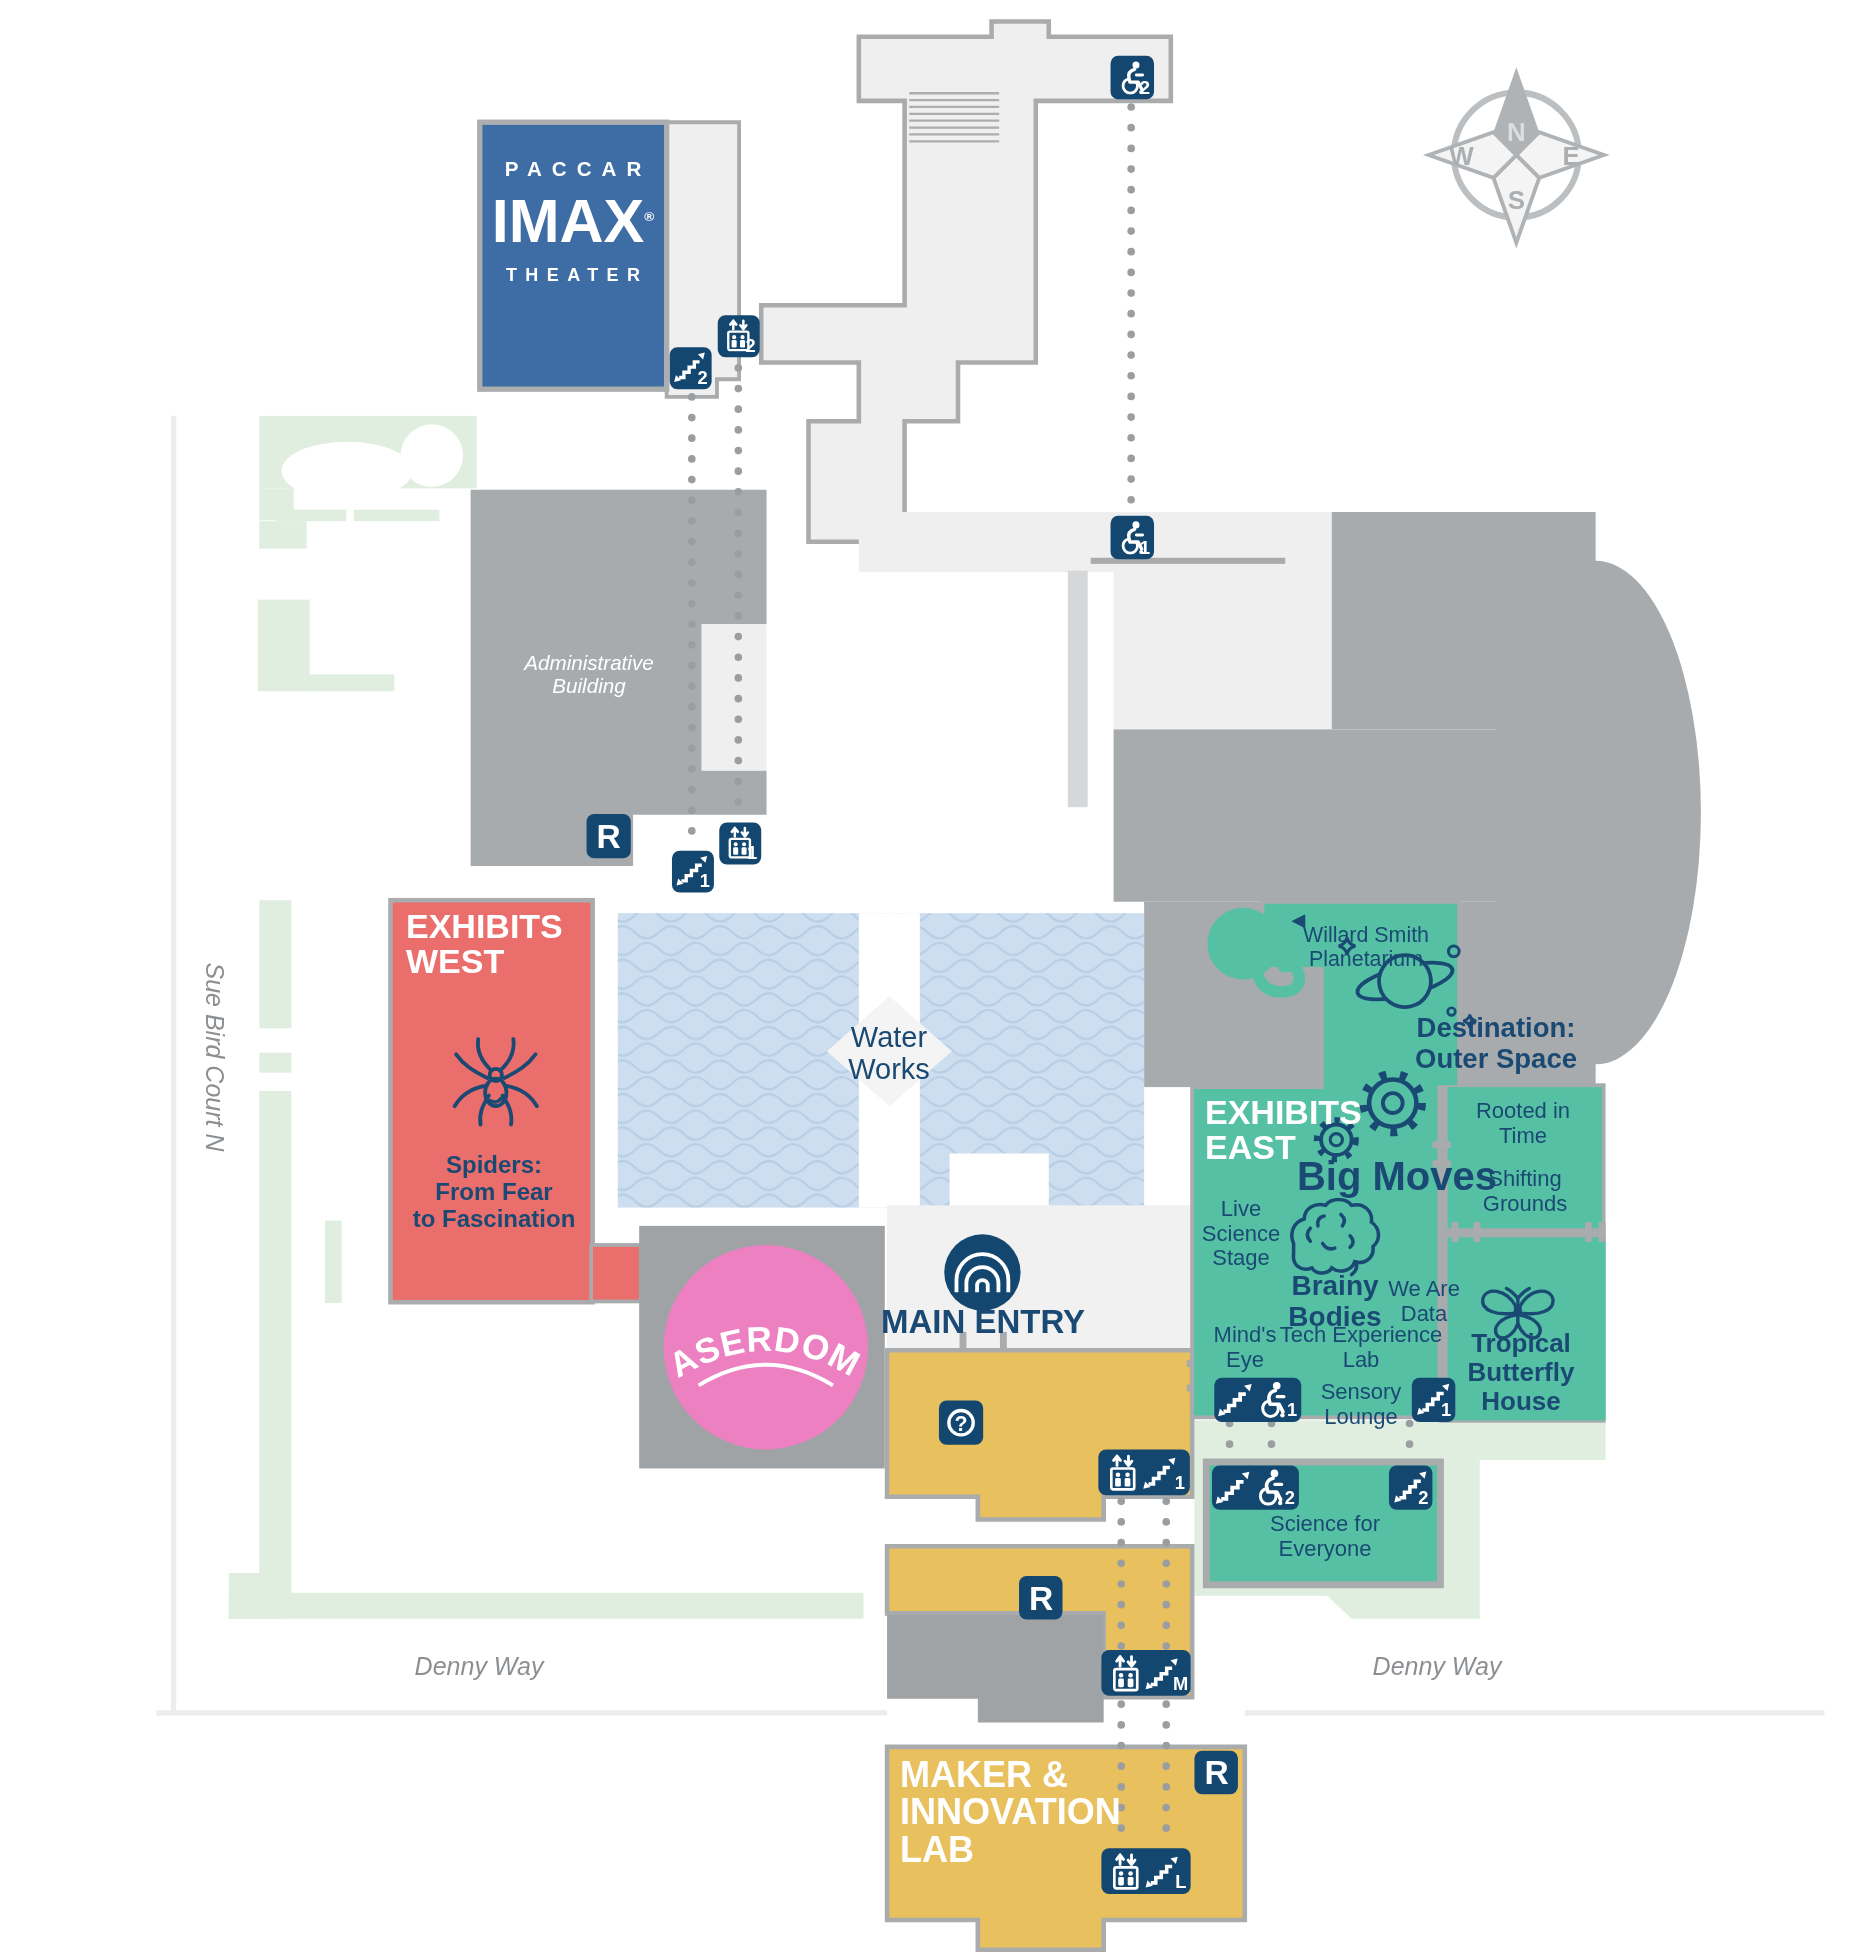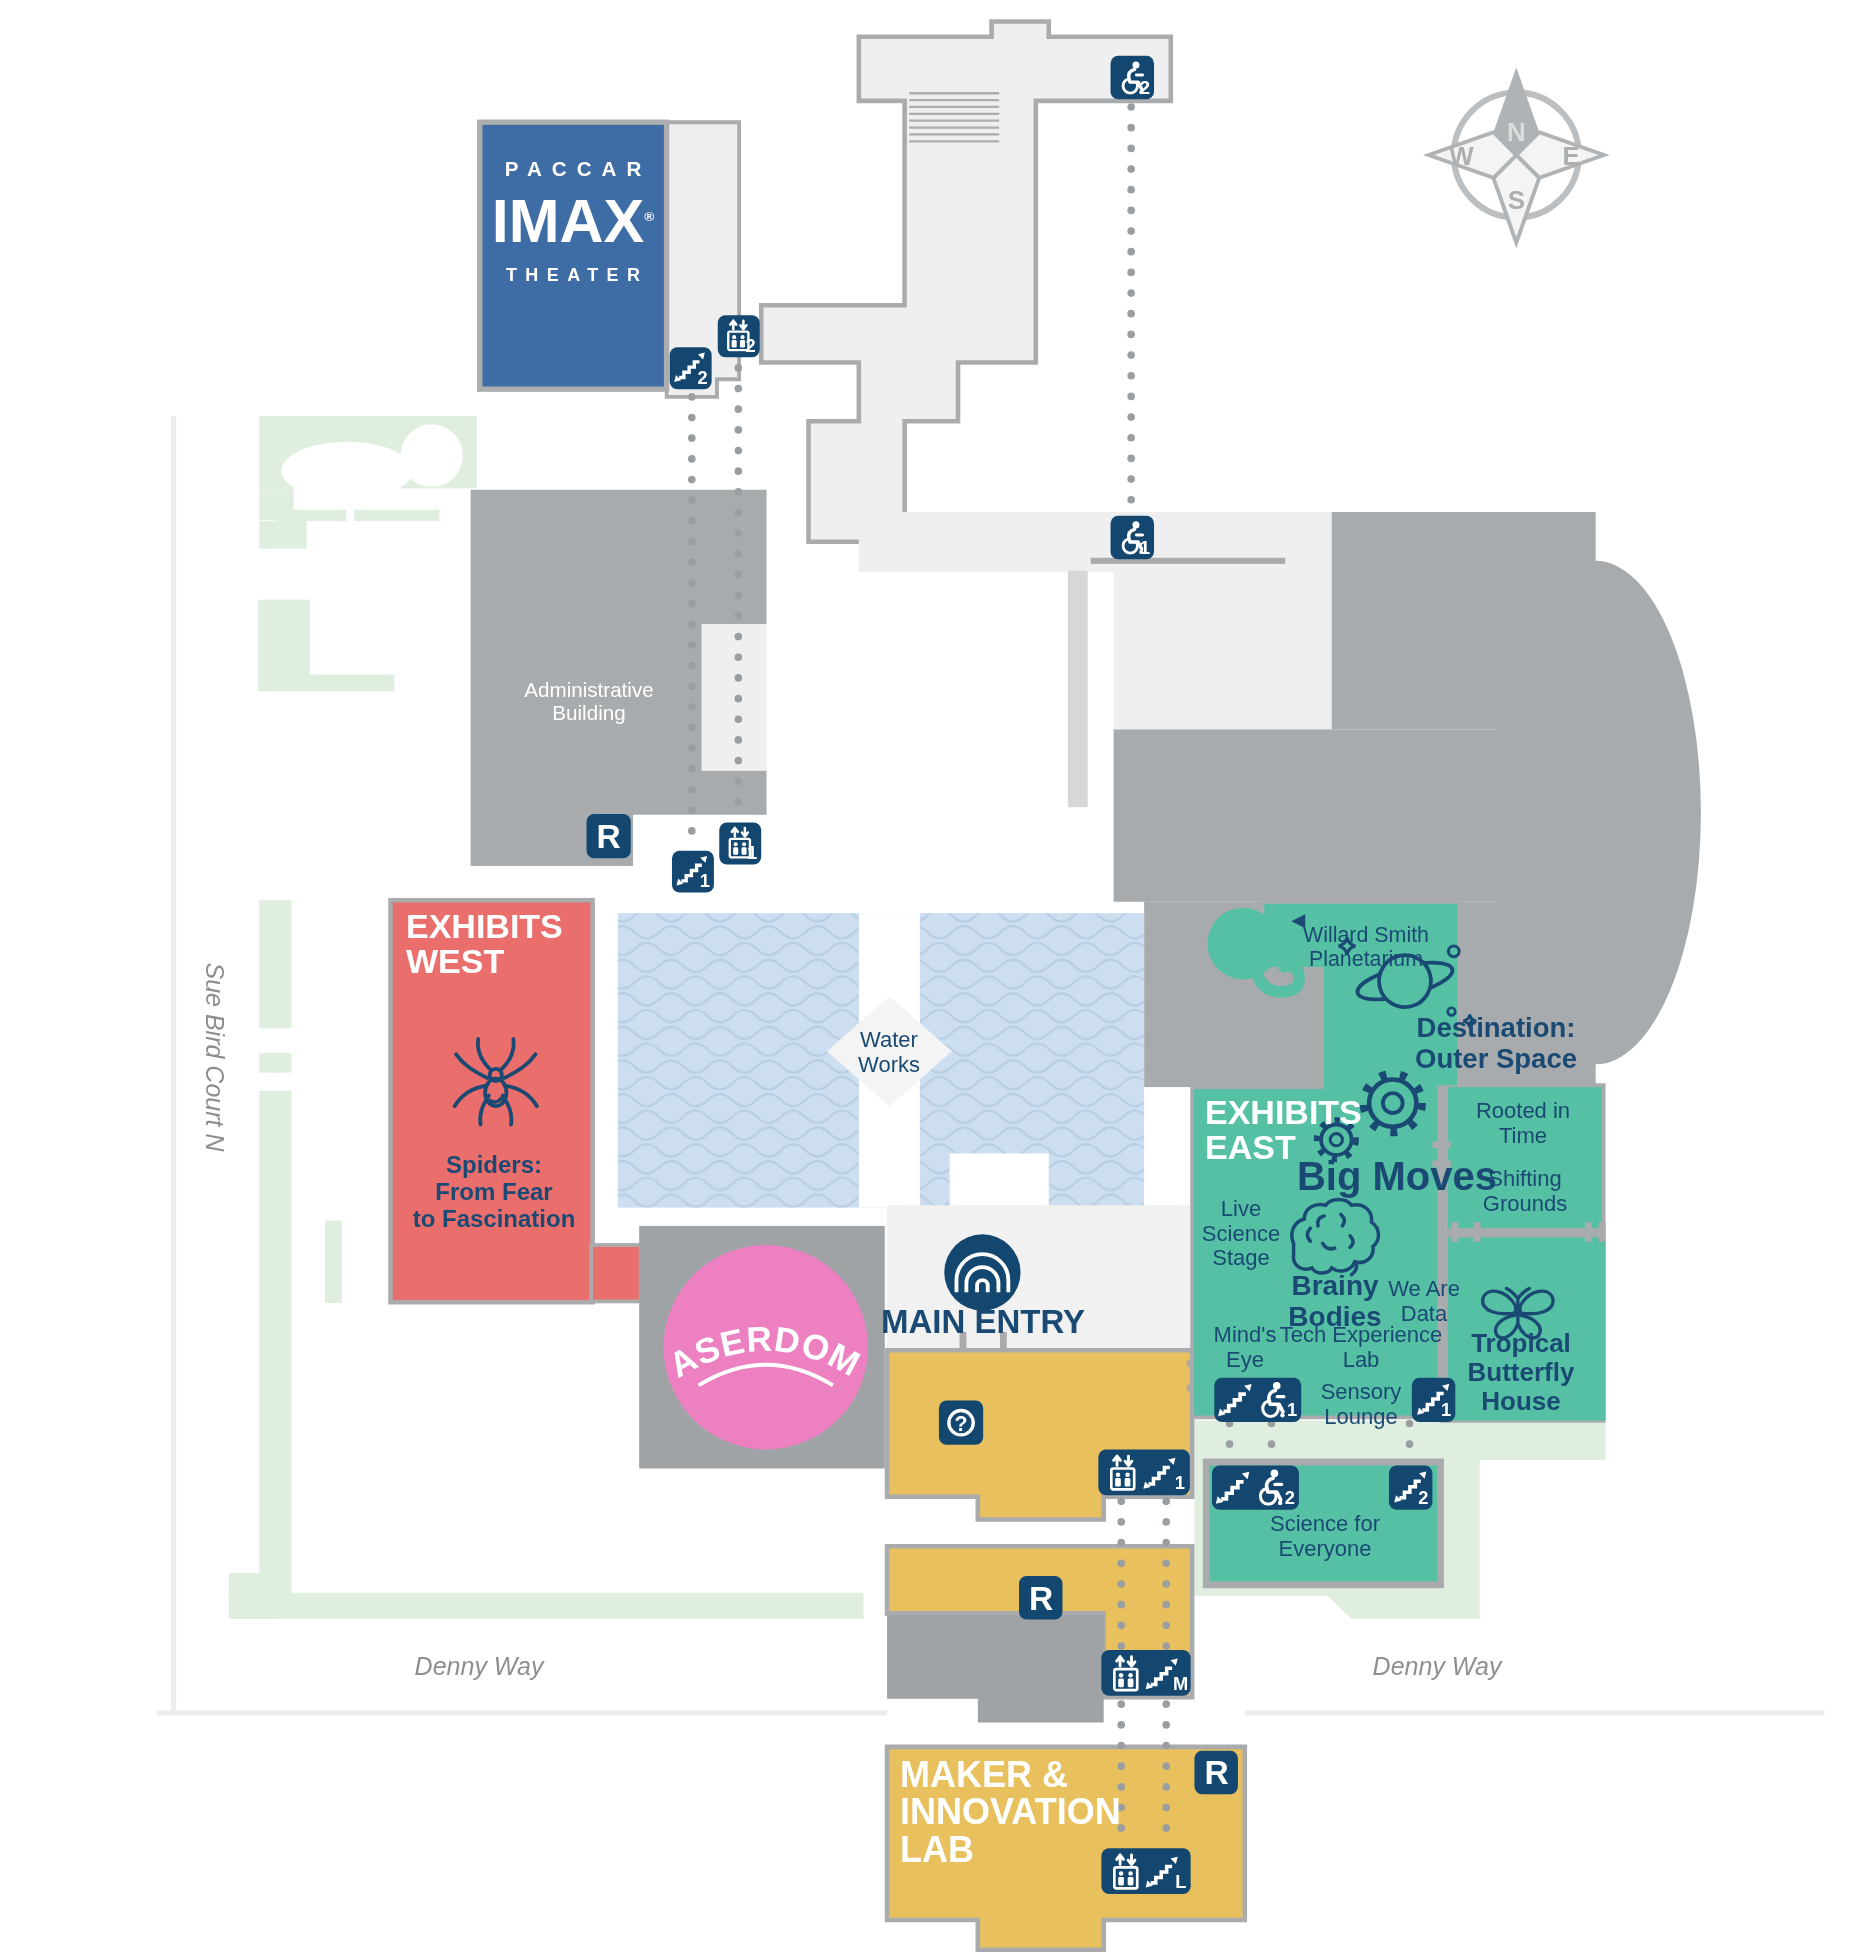--- a/index.html
+++ b/index.html
@@ -350,30 +350,30 @@
   <div class="lbl street" style="left:215px;top:1057px;transform:translate(-50%,-50%) rotate(90deg);">Sue Bird Court N</div>
   <div class="lbl c street" style="left:479px;top:1666px;">Denny Way</div>
   <div class="lbl c street" style="left:1437px;top:1666px;">Denny Way</div>
 
   <div class="lbl c" style="left:573px;top:221px;color:#fff;">
     <div style="font-size:20.6px;font-weight:bold;letter-spacing:10px;text-indent:10px;">PACCAR</div>
     <div style="font-size:61px;font-weight:bold;line-height:0.95;"><span>IMAX</span><sup style="font-size:13.7px;">®</sup></div>
     <div style="font-size:18px;font-weight:bold;letter-spacing:8.4px;text-indent:8.4px;">THEATER</div>
   </div>
 
-  <div class="lbl c white" style="left:589px;top:701px;font-size:20.6px;">Administrative
+  <div class="lbl c white" style="left:589px;top:674px;font-style:italic;font-size:20.6px;">Administrative
 Building</div>
 
   <div class="lbl title white" style="left:406px;top:909px;font-size:34px;">EXHIBITS
 WEST</div>
   <div class="lbl c navy" style="left:494px;top:1192px;font-size:24px;font-weight:600;">Spiders:
 From Fear
 to Fascination</div>
 
-  <div class="lbl c navy" style="left:889px;top:1053px;font-size:22px;">Water
+  <div class="lbl c navy" style="left:889px;top:1053px;font-size:29px;">Water
 Works</div>
 
   <div class="lbl c navy" style="left:983px;top:1322px;font-size:33px;font-weight:bold;white-space:nowrap;">MAIN ENTRY</div>
 
   <div class="lbl title white" style="left:1205px;top:1095px;font-size:34px;">EXHIBITS
 EAST</div>
   <div class="lbl c navy" style="left:1366px;top:948px;font-size:21.4px;">Willard Smith
 Planetarium</div>
   <div class="lbl c navy" style="left:1496px;top:1044px;font-size:27.5px;font-weight:600;">Destination:
 Outer Space</div>

